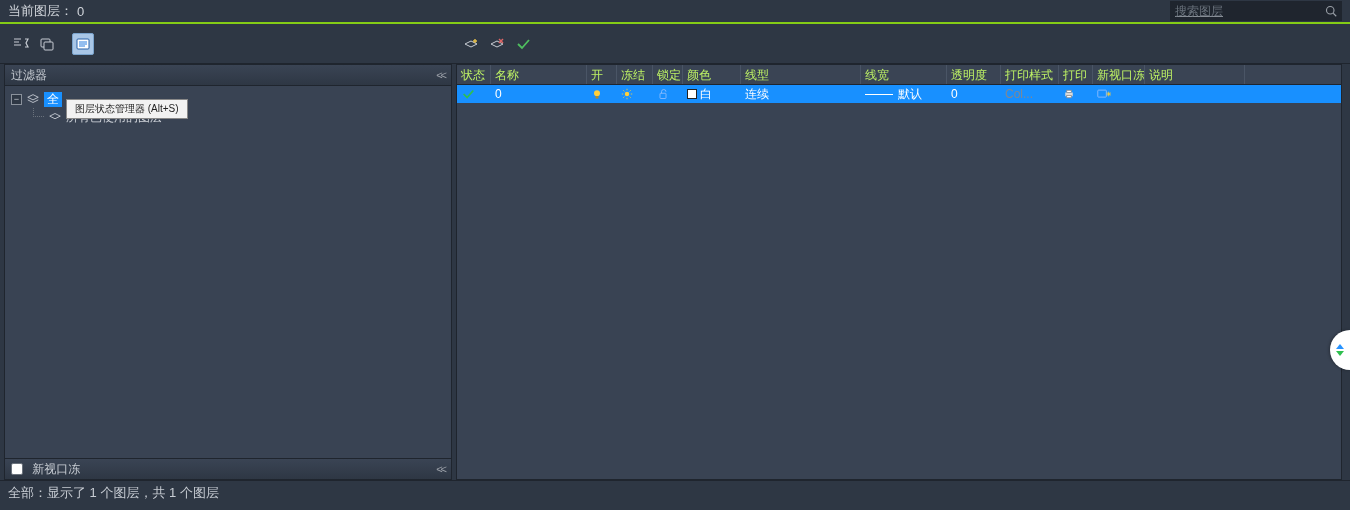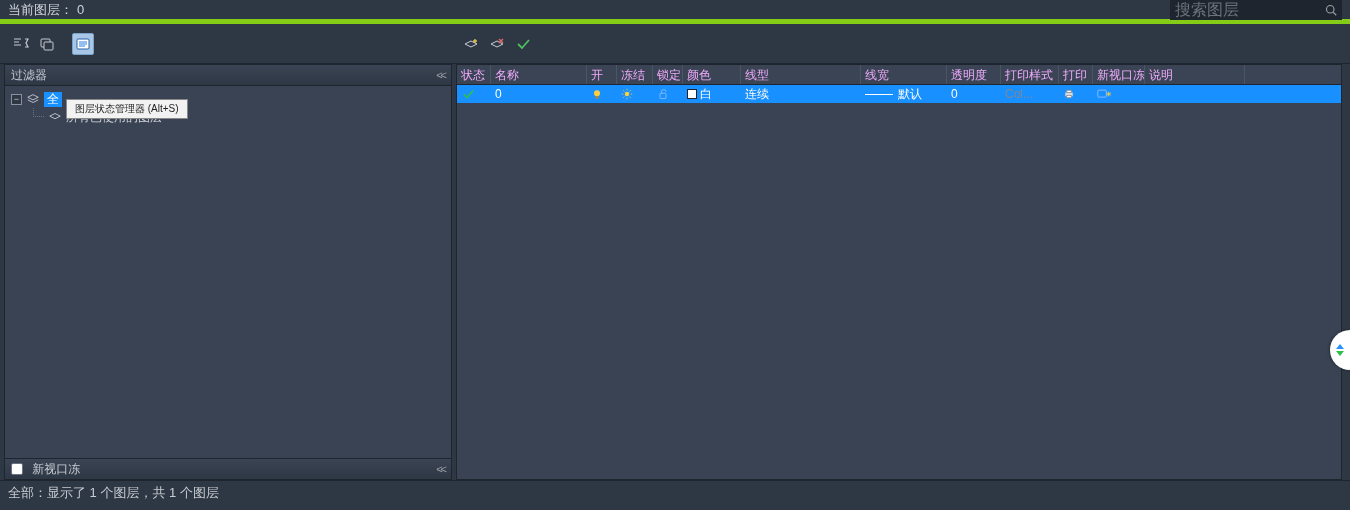--- a/index.html
+++ b/index.html
@@ -9,21 +9,21 @@
     color: #d0d4da;
     font-family: "Microsoft YaHei", "SimSun", Arial, sans-serif;
     font-size: 13px;
     position: relative;
   }
 
   
   .topbar {
     height: 24px;
     background: #2e3744;
-    border-bottom: 5px solid #84cc16;
+    border-bottom: 2px solid #84cc16;
     display: flex;
     align-items: center;
     padding: 0 8px;
     justify-content: space-between;
   }
   .topbar-left { display: flex; align-items: center; gap: 4px; }
   .search-box {
     width: 172px;
     height: 20px;
     background: #1f252e;
@@ -31,22 +31,23 @@
     display: flex;
     align-items: center;
     justify-content: space-between;
     padding: 0 4px;
   }
   .search-box input {
     background: transparent;
     border: none;
     outline: none;
     color: #888e96;
-    font-size: 16px;
+    font-size: 12px;
     width: 140px;
+    text-decoration: underline;
   }
   .search-box input::placeholder { color: #6a727c; }
   .search-icon-svg { width: 12px; height: 12px; fill: none; stroke: #9aa0a8; stroke-width: 1.5; }
 
   
   .toolbar-row {
     height: 40px;
     background: #2e3744;
     border-bottom: 1px solid #1f252e;
     display: flex;
@@ -193,21 +194,21 @@
     background: #394353;
     overflow: hidden;
     position: relative;
   }
   .tbl-head {
     display: flex;
     height: 20px;
     background: #3a4454;
     border-bottom: 1px solid #1f252e;
     font-size: 12px;
-    color: #f0abfc;
+    color: #bef264;
   }
   .th {
     border-right: 1px solid #4a5566;
     padding: 2px 4px;
     overflow: hidden;
     white-space: nowrap;
   }
   .tbl-row {
     display: flex;
     height: 18px;

